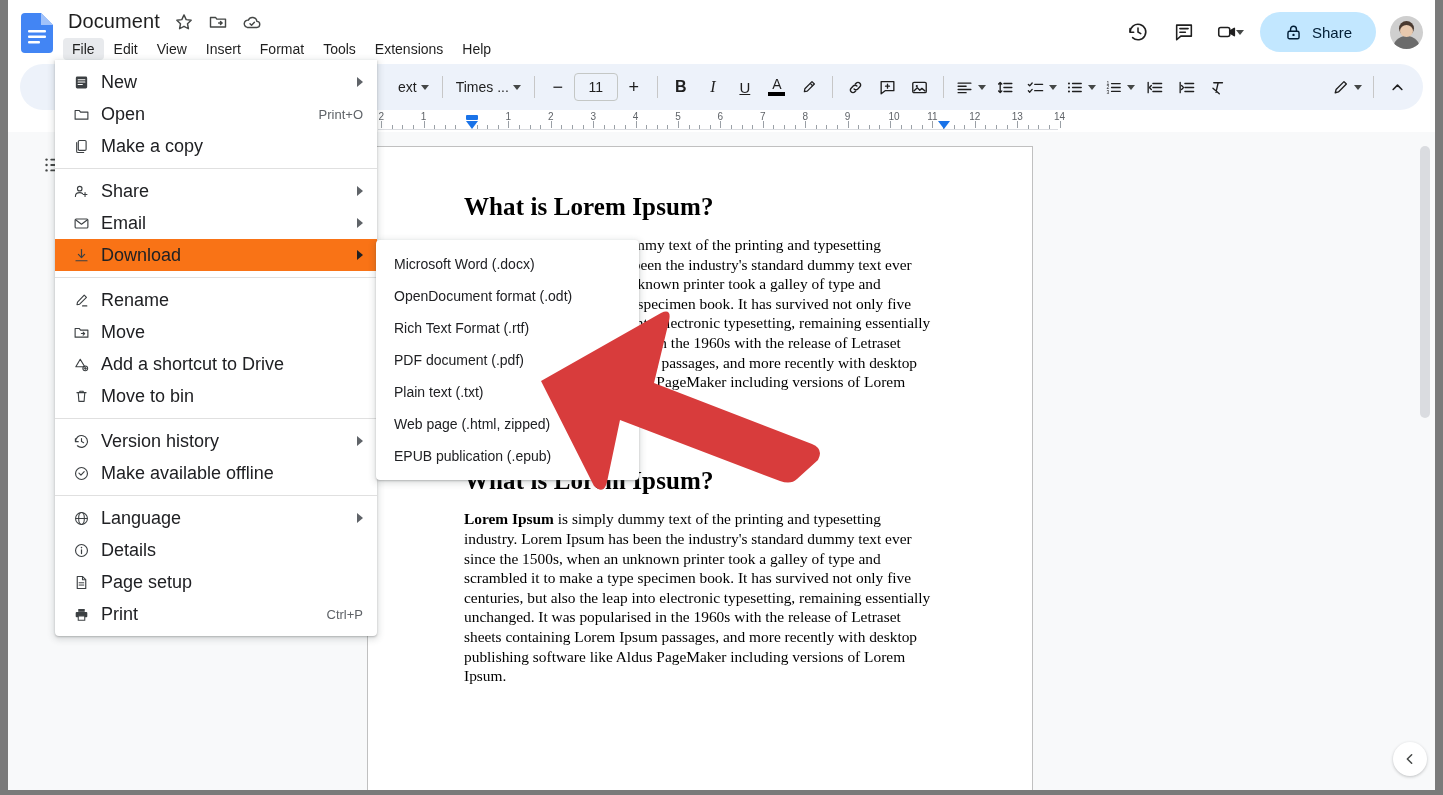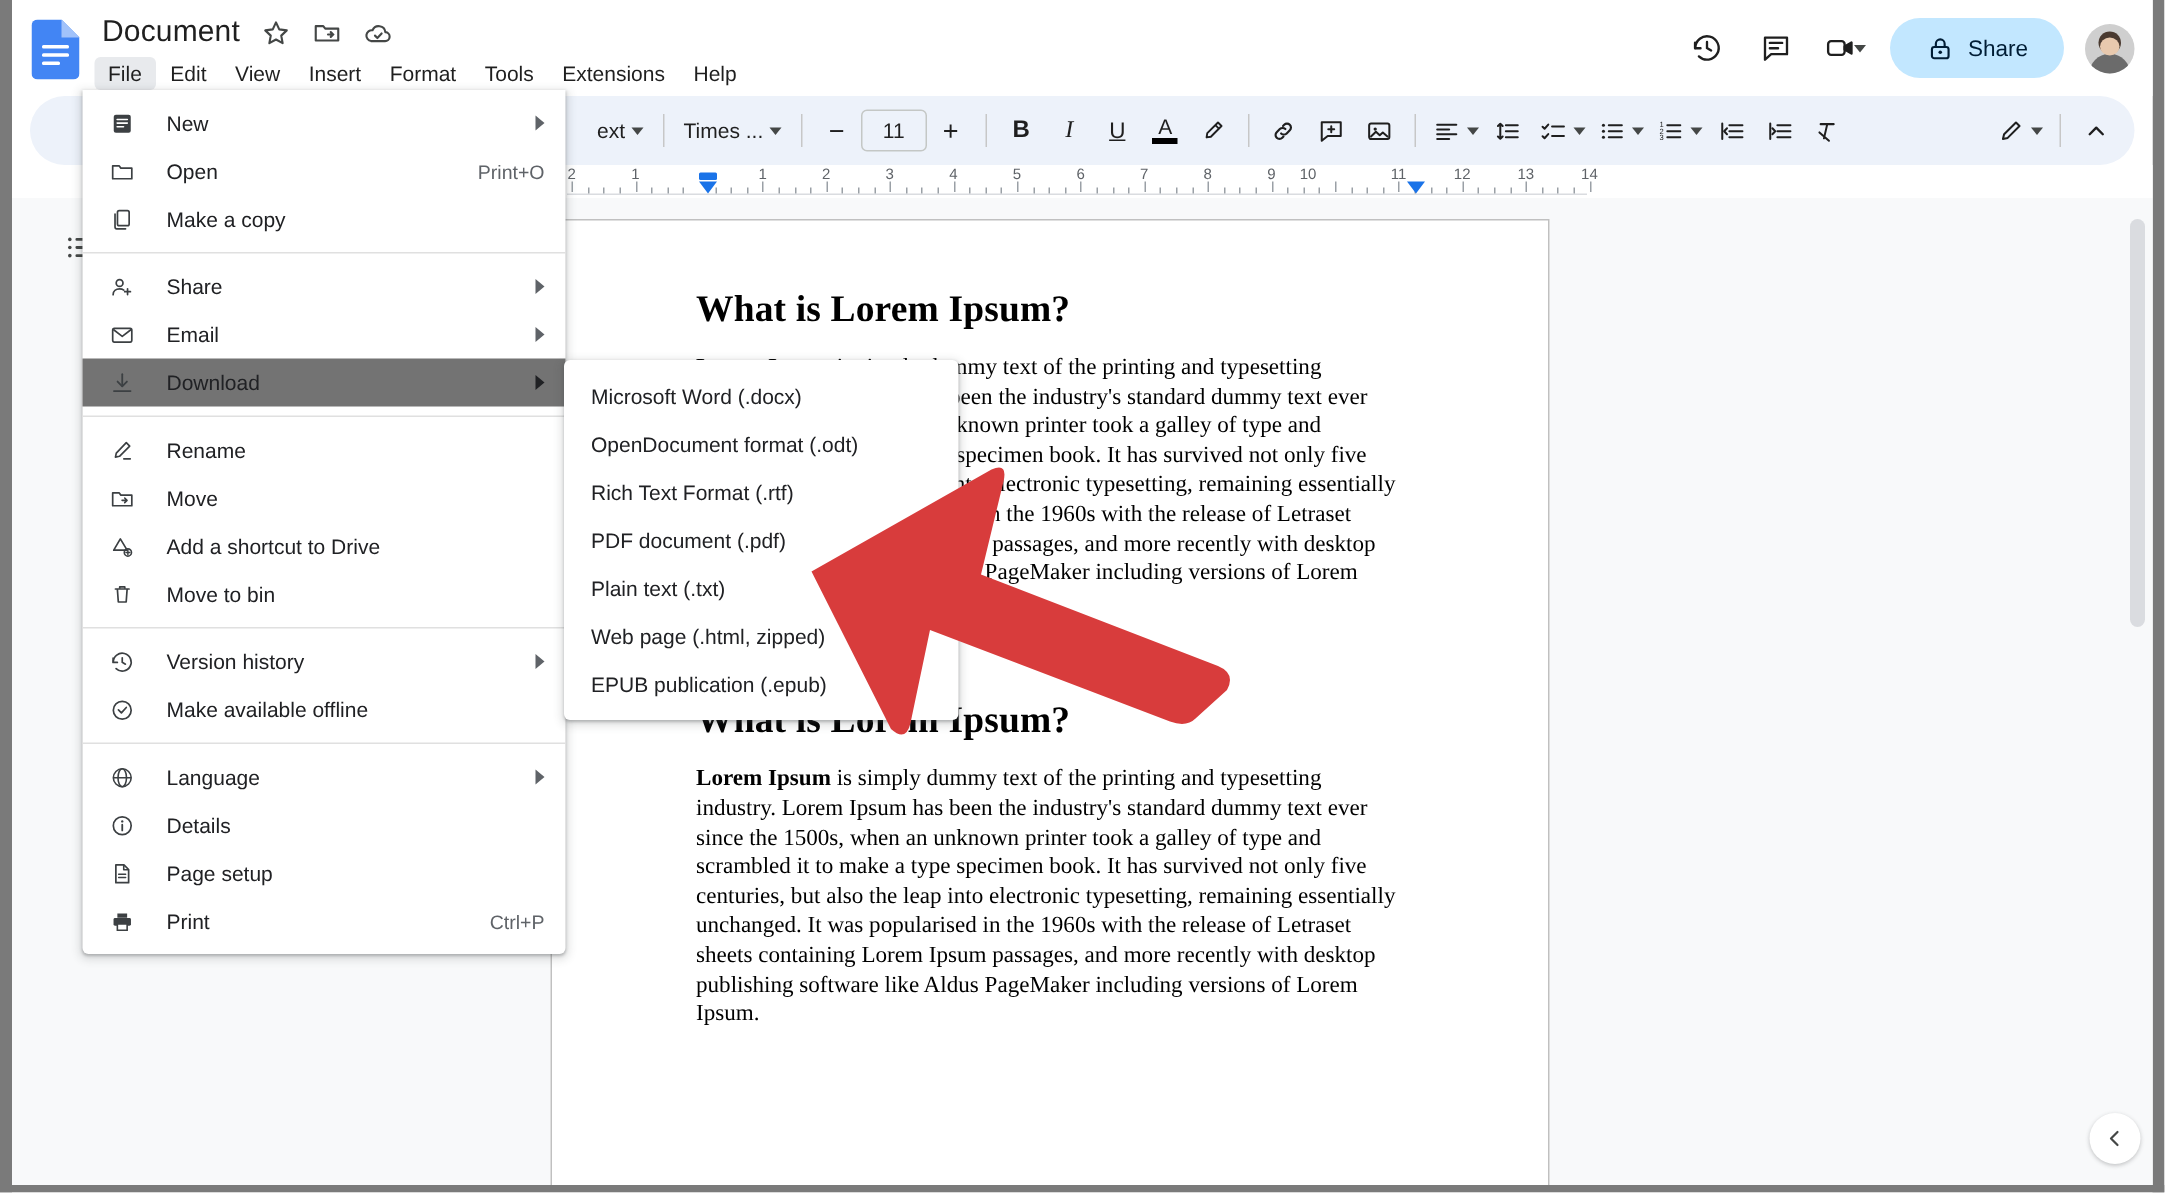--- a/index.html
+++ b/index.html
@@ -90,24 +90,24 @@
   .collapse-btn { position:absolute; right:8px; bottom:14px; width:34px; height:34px; border-radius:50%;
     background:#fff; box-shadow:0 1px 3px rgba(60,64,67,.3); display:flex; align-items:center;
     justify-content:center; cursor:pointer; color:#444746; }
   .collapse-btn svg { width:16px; height:16px; }
 
   
   .dropdown { position:absolute; background:#fff; border-radius:0 0 4px 4px;
     box-shadow:0 2px 6px 2px rgba(60,64,67,.15), 0 1px 2px 0 rgba(60,64,67,.3); padding:6px 0; z-index:40; }
   .file-menu { left:55px; top:60px; width:322px; }
   .mrow { position:relative; display:flex; align-items:center; height:32px; padding:0 14px 0 16px; cursor:pointer; }
-  .mrow.hl { background:#737373; }
+  .mrow.hl { background:#f97316; }
   .mrow .mi { width:20px; height:20px; color:#3c4043; flex:0 0 20px; display:flex; align-items:center; justify-content:center;}
   .mrow .mi svg { width:17px; height:17px; }
-  .mrow .ml { font-size:14px; color:#202124; margin-left:20px; white-space:nowrap; }
+  .mrow .ml { font-size:18px; color:#202124; margin-left:10px; white-space:nowrap; }
   .mrow .mk { margin-left:auto; font-size:13px; color:#5f6368; }
   .mrow .marrow { margin-left:auto; width:0;height:0;border-top:5px solid transparent;
     border-bottom:5px solid transparent;border-left:6px solid #5f6368; }
   .mrow.hl .marrow { border-left-color:#202124; }
   .mdiv { height:1px; background:#e0e0e0; margin:6px 0; }
 
   .sub-menu { left:376px; top:240px; width:263px; border-radius:4px; padding:8px 0; }
   .srow { height:32px; display:flex; align-items:center; padding:0 18px; font-size:14px; color:#202124; cursor:pointer; }
 
   
@@ -364,21 +364,21 @@
           <div class="num" style="left: 300px;">5</div>
           <div class="maj" style="left: 342.4px;"></div>
           <div class="num" style="left: 342.4px;">6</div>
           <div class="maj" style="left: 384.8px;"></div>
           <div class="num" style="left: 384.8px;">7</div>
           <div class="maj" style="left: 427.2px;"></div>
           <div class="num" style="left: 427.2px;">8</div>
           <div class="maj" style="left: 469.6px;"></div>
           <div class="num" style="left: 469.6px;">9</div>
           <div class="maj" style="left: 512px;"></div>
-          <div class="num" style="left: 494px;">10</div>
+          <div class="num" style="left: 516px;">10</div>
           <div class="maj" style="left: 554.4px;"></div>
           <div class="num" style="left: 554.4px;">11</div>
           <div class="maj" style="left: 596.8px;"></div>
           <div class="num" style="left: 596.8px;">12</div>
           <div class="maj" style="left: 639.2px;"></div>
           <div class="num" style="left: 639.2px;">13</div>
           <div class="maj" style="left: 681.6px;"></div>
           <div class="num" style="left: 681.6px;">14</div>
           <div class="min" style="left: 13.8px;"></div>
           <div class="min" style="left: 24.4px;"></div>

